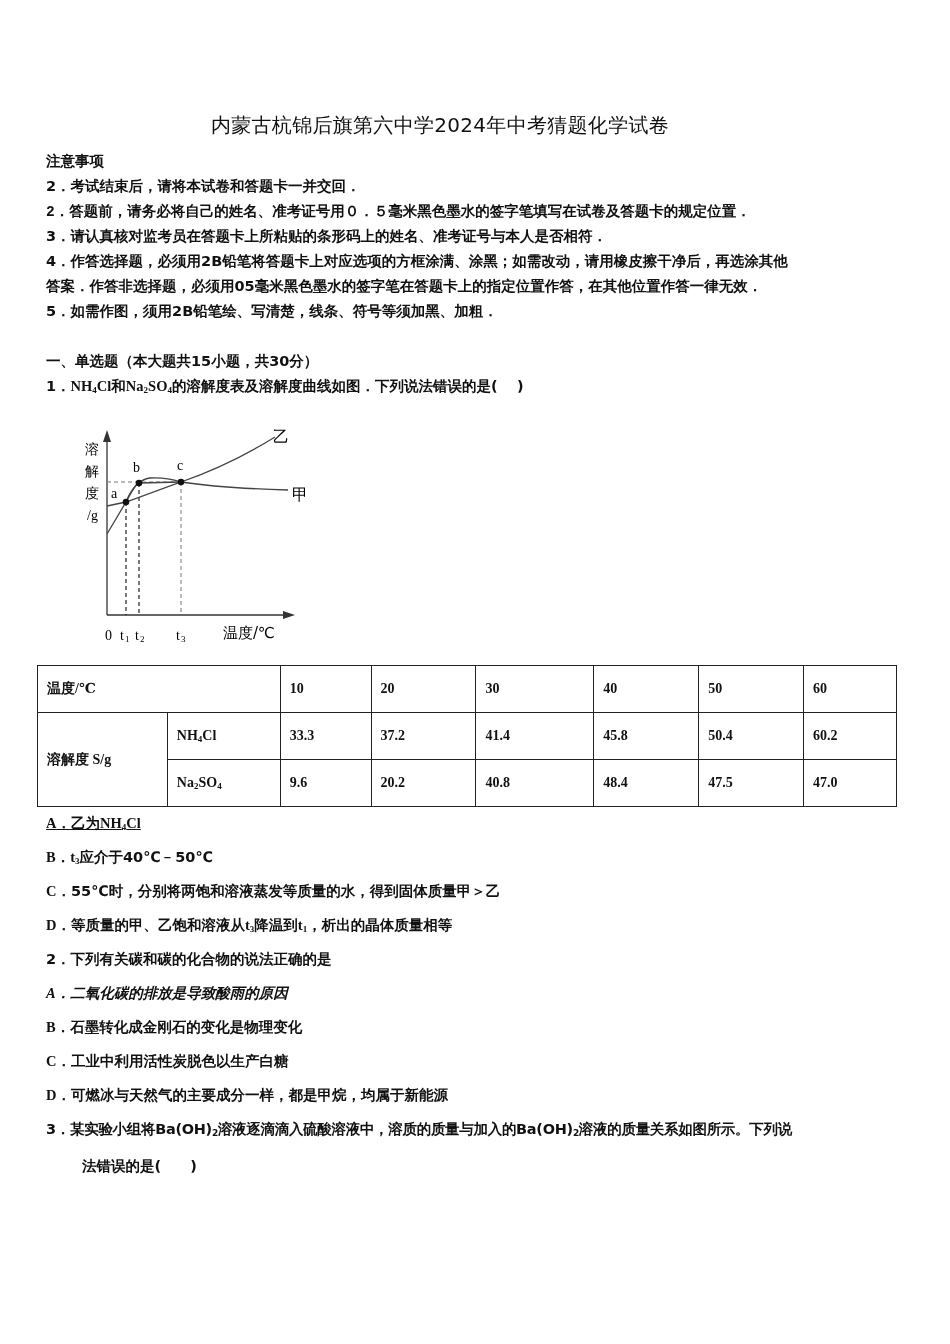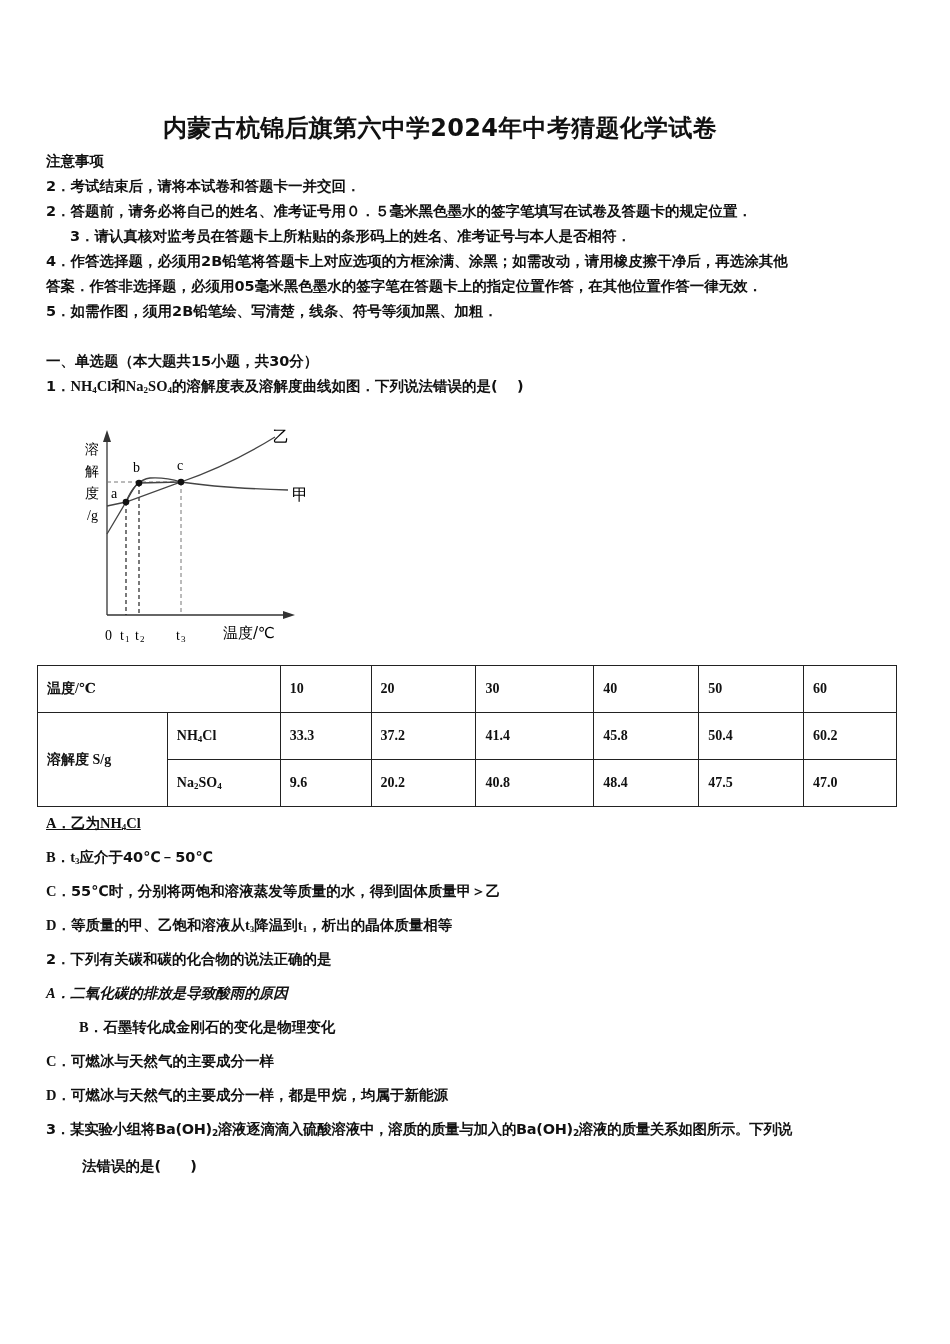--- a/index.html
+++ b/index.html
@@ -1,35 +1,35 @@
 <!DOCTYPE html>
 <html><head>
 <meta charset="utf-8">
 <style>
   html, body { margin: 0; padding: 0; background: #ffffff; }
   body { width: 950px; height: 1344px; position: relative; overflow: hidden;
          font-family: "DejaVu Sans", "Liberation Sans", sans-serif; color: #111; }
   .abs { position: absolute; white-space: nowrap; }
-  .title { left: 0; width: 880px; top: 112px; text-align: center; font-size: 24px; font-weight: bold; letter-spacing: 0.3px; }
+  .title { left: 0; width: 880px; top: 112px; text-align: center; font-size: 20px; font-weight: normal; letter-spacing: 0.3px; }
   .line { font-size: 14.5px; font-weight: bold; left: 46px; }
   .serif { font-family: "Liberation Serif", "DejaVu Serif", serif; }
   sub { font-size: 9px; vertical-align: -2px; line-height: 0; }
   table.sol { position: absolute; left: 37px; top: 665px; width: 860px; border-collapse: collapse; }
   table.sol td { border: 1.5px solid #222; font-size: 14px; font-weight: bold; font-family: "Liberation Serif", "DejaVu Serif", serif; padding: 0 0 0 9px; height: 46px; vertical-align: middle; }
   .chart { position: absolute; left: 70px; top: 410px; }
 </style>
 </head>
 <body>
 
 <div class="abs title">内蒙古杭锦后旗第六中学2024年中考猜题化学试卷</div>
 
 <div class="abs line" style="top:152px;">注意事项</div>
 <div class="abs line" style="top:177px;">2．考试结束后，请将本试卷和答题卡一并交回．</div>
-<div class="abs line" style="top:202px;">2．答题前，请务必将自己的姓名、准考证号用０．５毫米黑色墨水的签字笔填写在试卷及答题卡的规定位置．</div>
-<div class="abs line" style="top:227px;margin-left:24px;">3．请认真核对监考员在答题卡上所粘贴的条形码上的姓名、准考证号与本人是否相符．</div>
+<div class="abs line" style="top:202px;font-family:Liberation Mono, monospace;">2．答题前，请务必将自己的姓名、准考证号用０．５毫米黑色墨水的签字笔填写在试卷及答题卡的规定位置．</div>
+<div class="abs line" style="top:227px;">3．请认真核对监考员在答题卡上所粘贴的条形码上的姓名、准考证号与本人是否相符．</div>
 <div class="abs line" style="top:252px;">4．作答选择题，必须用2B铅笔将答题卡上对应选项的方框涂满、涂黑；如需改动，请用橡皮擦干净后，再选涂其他</div>
 <div class="abs line" style="top:277px;">答案．作答非选择题，必须用05毫米黑色墨水的签字笔在答题卡上的指定位置作答，在其他位置作答一律无效．</div>
 <div class="abs line" style="top:302px;">5．如需作图，须用2B铅笔绘、写清楚，线条、符号等须加黑、加粗．</div>
 
 <div class="abs line" style="top:352px;">一、单选题（本大题共15小题，共30分）</div>
 
 <div class="abs line" style="top:377px;">
   <span>1．</span><span class="serif"><span>NH</span><sub>4</sub><span>Cl</span></span><span>和</span><span class="serif"><span>Na</span><sub>2</sub><span>SO</span><sub>4</sub></span><span>的溶解度表及溶解度曲线如图．下列说法错误的是(　 )</span>
 </div>
 
@@ -124,20 +124,20 @@
 </div>
 <div class="abs line" style="top:882px;text-align:center;">
   <span class="serif">C．</span><span>55℃时，分别将两饱和溶液蒸发等质量的水，得到固体质量甲＞乙</span>
 </div>
 <div class="abs line" style="top:916px;">
   <span class="serif">D．</span><span>等质量的甲、乙饱和溶液从</span><span class="serif">t</span><sub class="serif">3</sub><span>降温到</span><span class="serif">t</span><sub class="serif">1</sub><span>，析出的晶体质量相等</span>
 </div>
 
 <div class="abs line" style="top:950px;">2．下列有关碳和碳的化合物的说法正确的是</div>
 <div class="abs line" style="top:984px;font-style:italic;"><span class="serif">A．</span><span>二氧化碳的排放是导致酸雨的原因</span></div>
-<div class="abs line" style="top:1018px;margin-left:33px;"><span class="serif">B．</span><span>石墨转化成金刚石的变化是物理变化</span></div>
-<div class="abs line" style="top:1052px;"><span class="serif">C．</span><span>可燃冰与天然气的主要成分一样</span></div>
+<div class="abs line" style="top:1018px;"><span class="serif">B．</span><span>石墨转化成金刚石的变化是物理变化</span></div>
+<div class="abs line" style="top:1052px;"><span class="serif">C．</span><span>工业中利用活性炭脱色以生产白糖</span></div>
 <div class="abs line" style="top:1086px;"><span class="serif">D．</span><span>可燃冰与天然气的主要成分一样，都是甲烷，均属于新能源</span></div>
 
 <div class="abs line" style="top:1120px; letter-spacing:-0.3px;">
   <span>3．某实验小组将Ba(OH)</span><sub>2</sub><span>溶液逐滴滴入硫酸溶液中，溶质的质量与加入的Ba(OH)</span><sub>2</sub><span>溶液的质量关系如图所示。下列说</span>
 </div>
 <div class="abs line" style="top:1157px;margin-left:36px;">法错误的是(　　)</div>
 
 </body></html>

